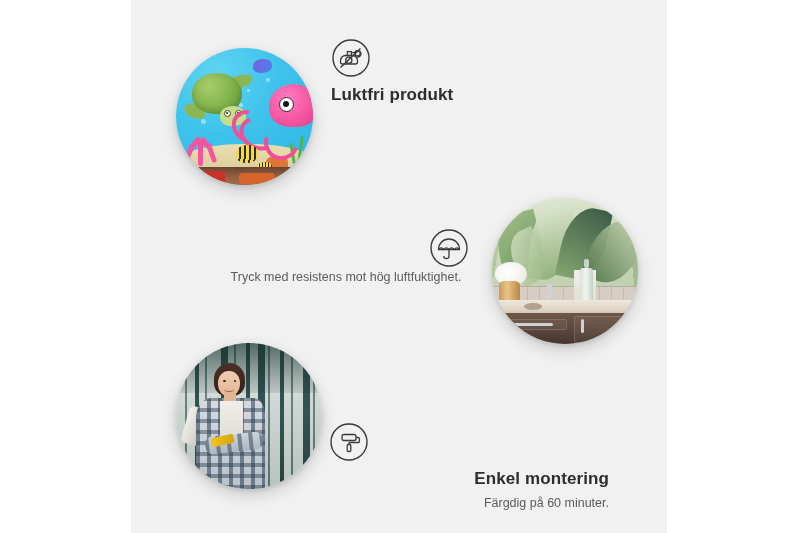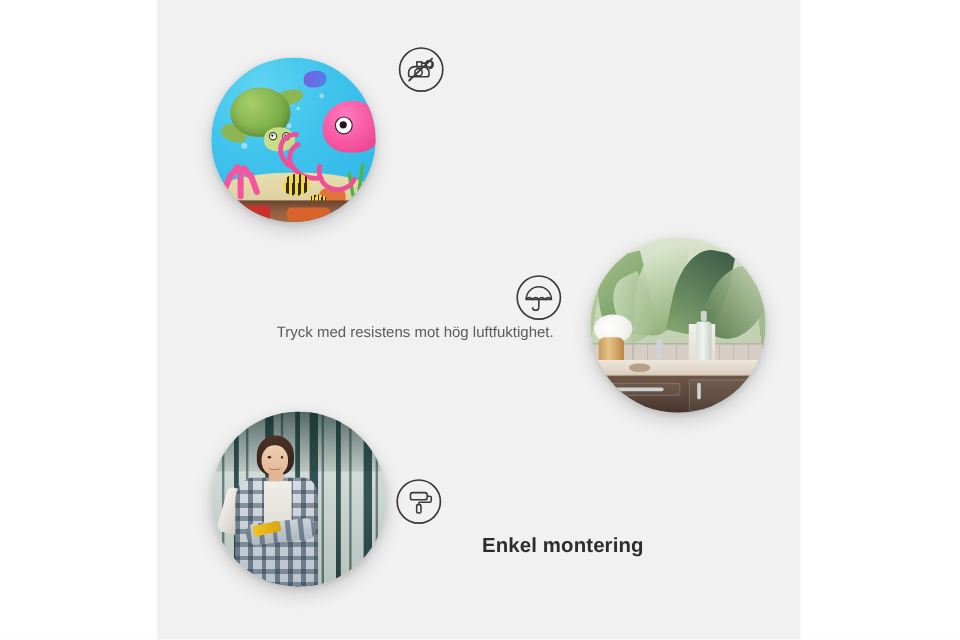--- a/index.html
+++ b/index.html
@@ -306,21 +306,21 @@
   .feature .f-body {
     font-size: 12.5px;
     color: #5b5b5b;
     line-height: 1.52;
     margin: 0;
   }
 
   #feature-1 { left: 331px; top: 38px; width: 300px; text-align: left; }
   #feature-2 { left: 215px; top: 228px; width: 262px; text-align: center; }
   #feature-2 .icon-wrap { margin: 0 0 0 auto; margin-right: 8px; }
-  #feature-3 { left: 329px; top: 398px; width: 280px; text-align: center; }
+  #feature-3 { left: 329px; top: 422px; width: 280px; text-align: right; }
 
   .ico { display:block; }
 </style>
 </head>
 <body>
 
 <div id="stage">
 
   <div id="panel"></div>
 
@@ -372,20 +372,21 @@
       <svg class="ico" width="40" height="40" viewBox="0 0 40 40" aria-hidden="true">
         <circle cx="20" cy="20" r="18" fill="none" stroke="#3a3a3a" stroke-width="1.4"></circle>
         <path d="M14.5 17.5 h7 a5 5 0 0 1 5 5 v1.5 a2 2 0 0 1 -2 2 h-13 a2 2 0 0 1 -2 -2 v-1.5 a5 5 0 0 1 5 -5 z" fill="none" stroke="#3a3a3a" stroke-width="1.3"></path>
         <rect x="16.4" y="13.6" width="4" height="4" fill="none" stroke="#3a3a3a" stroke-width="1.3"></rect>
         <path d="M20.6 14.6 h3.2 a3.2 3.2 0 1 1 2.6 4.4" fill="none" stroke="#3a3a3a" stroke-width="1.3"></path>
         <circle cx="26.6" cy="15.4" r="2.6" fill="none" stroke="#3a3a3a" stroke-width="1.3"></circle>
         <circle cx="17.8" cy="22.3" r="3.1" fill="none" stroke="#3a3a3a" stroke-width="1.3"></circle>
         <line x1="9.5" y1="29.5" x2="29.5" y2="10.5" stroke="#3a3a3a" stroke-width="1.5"></line>
       </svg>
     </div>
+    <div class="f-title">Luktfri produkt</div>
   </div>
 
   <div class="feature" id="feature-2">
     <div class="icon-wrap">
       <svg class="ico" width="40" height="40" viewBox="0 0 40 40" aria-hidden="true">
         <circle cx="20" cy="20" r="18" fill="none" stroke="#3a3a3a" stroke-width="1.4"></circle>
         <path d="M9.5 21.5 A10.5 10.5 0 0 1 30.5 21.5 Z" fill="none" stroke="#3a3a3a" stroke-width="1.3"></path>
         <path d="M9.5 21.5 q2.6 -3.1 5.25 0 q2.6 -3.1 5.25 0 q2.6 -3.1 5.25 0 q2.6 -3.1 5.25 0" fill="none" stroke="#3a3a3a" stroke-width="1.3"></path>
         <line x1="20" y1="21.5" x2="20" y2="28" stroke="#3a3a3a" stroke-width="1.3"></line>
         <path d="M20 28 a2.6 2.6 0 0 1 -5.2 0" fill="none" stroke="#3a3a3a" stroke-width="1.3"></path>
@@ -454,15 +455,16 @@
     <div class="icon-wrap">
       <svg class="ico" width="40" height="40" viewBox="0 0 40 40" aria-hidden="true">
         <circle cx="20" cy="20" r="18" fill="none" stroke="#3a3a3a" stroke-width="1.4"></circle>
         <rect x="13" y="12.5" width="14" height="6" rx="2" fill="none" stroke="#3a3a3a" stroke-width="1.3"></rect>
         <path d="M27 15.5 h2.2 a1.2 1.2 0 0 1 1.2 1.2 v2.6 a1.2 1.2 0 0 1 -1.2 1.2 h-9.2" fill="none" stroke="#3a3a3a" stroke-width="1.3"></path>
         <line x1="20" y1="20.5" x2="20" y2="22.5" stroke="#3a3a3a" stroke-width="1.3"></line>
         <rect x="18.2" y="22.5" width="3.6" height="7" rx="1.2" fill="none" stroke="#3a3a3a" stroke-width="1.3"></rect>
       </svg>
     </div>
     <div class="f-title">Enkel montering</div>
+    <div class="f-body">Färgdig på 60 minuter.</div>
   </div>
 
 </div>
 
 </body></html>

